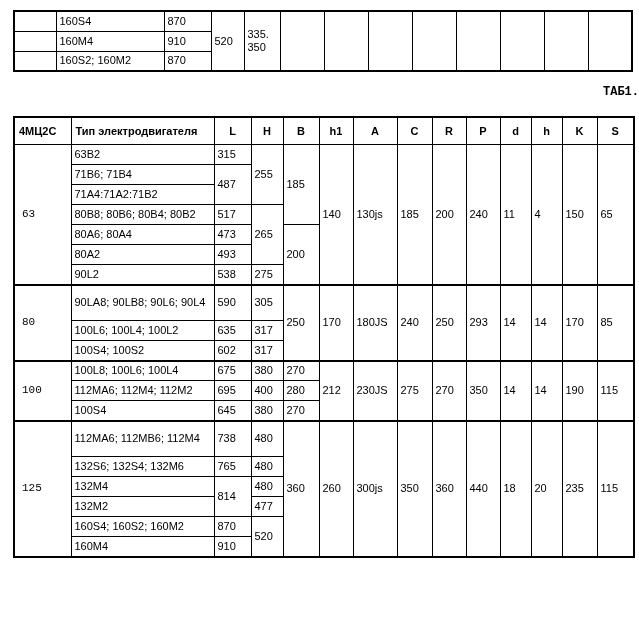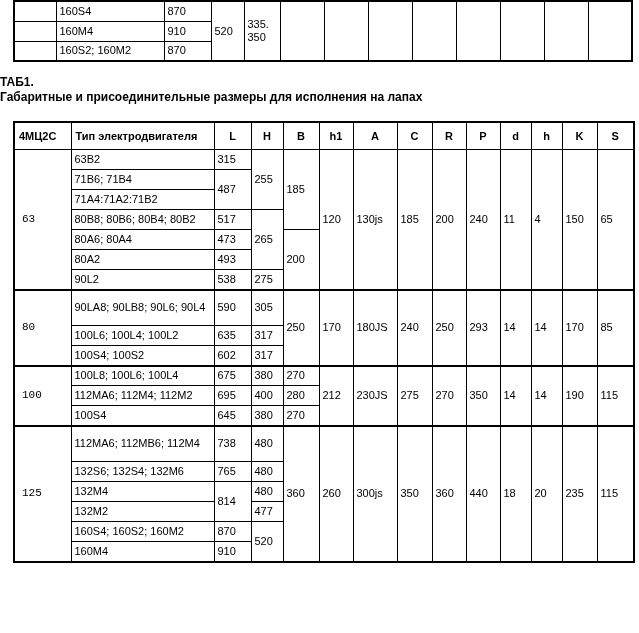--- a/index.html
+++ b/index.html
@@ -39,31 +39,32 @@
     text-align: center;
     height: 24px;
   }
   th:nth-child(1), th:nth-child(2) {
     text-align: left;
     padding-left: 4px;
   }
   tbody tr { height: 20px; }
   tr.double { height: 36px; }
   tr.section-start td { border-top: 2px solid #000; margin-top: 24px; }
-  #top-table { }
+  #top-table { margin-top: 10px; }
   #top-table tbody tr { height: 20px; }
   #main-table { margin-top: 16px; }
   td.group-cell { padding-left: 7px; font-family: Liberation Mono, monospace; }
   .caption {
-    text-align: left;
+    text-align: right;
     font-weight: bold;
     font-size: 12px;
     line-height: 15px;
     margin-top: 13px;
     width: 639px;
+    font-family: Liberation Mono, monospace;
   }
   .caption .cap-title { display: block; }
   .caption .cap-sub { display: block; }
 </style>
 </head>
 <body>
 
 <div class="page">
 
   <table id="top-table">
@@ -107,21 +108,20 @@
         <tr>
           <td></td>
           <td>160S2; 160M2</td>
           <td>870</td>
         </tr>
       </tbody>
     </table>
 
   <div class="caption">
     <span class="cap-title">ТАБ1.</span>
-    <span class="cap-sub">Габаритные и присоединительные размеры для исполнения на лапах</span>
   </div>
 
   <table id="main-table">
     <colgroup>
       <col style="width:57px">
         <col style="width:143px">
       <col style="width:37px">
         <col style="width:32px">
         <col style="width:36px">
         <col style="width:34px">
@@ -152,21 +152,21 @@
           <th>S</th>
         </tr>
       </thead>
       <tbody>
         <tr>
           <td rowspan="7" class="group-cell">63</td>
           <td>63В2</td>
           <td>315</td>
           <td rowspan="3">255</td>
           <td rowspan="4">185</td>
-          <td rowspan="7">120</td>
+          <td rowspan="7">140</td>
           <td rowspan="7">130js</td>
           <td rowspan="7">185</td>
           <td rowspan="7">200</td>
           <td rowspan="7">240</td>
           <td rowspan="7">11</td>
           <td rowspan="7">4</td>
           <td rowspan="7">150</td>
           <td rowspan="7">65</td>
         </tr>
         <tr>

